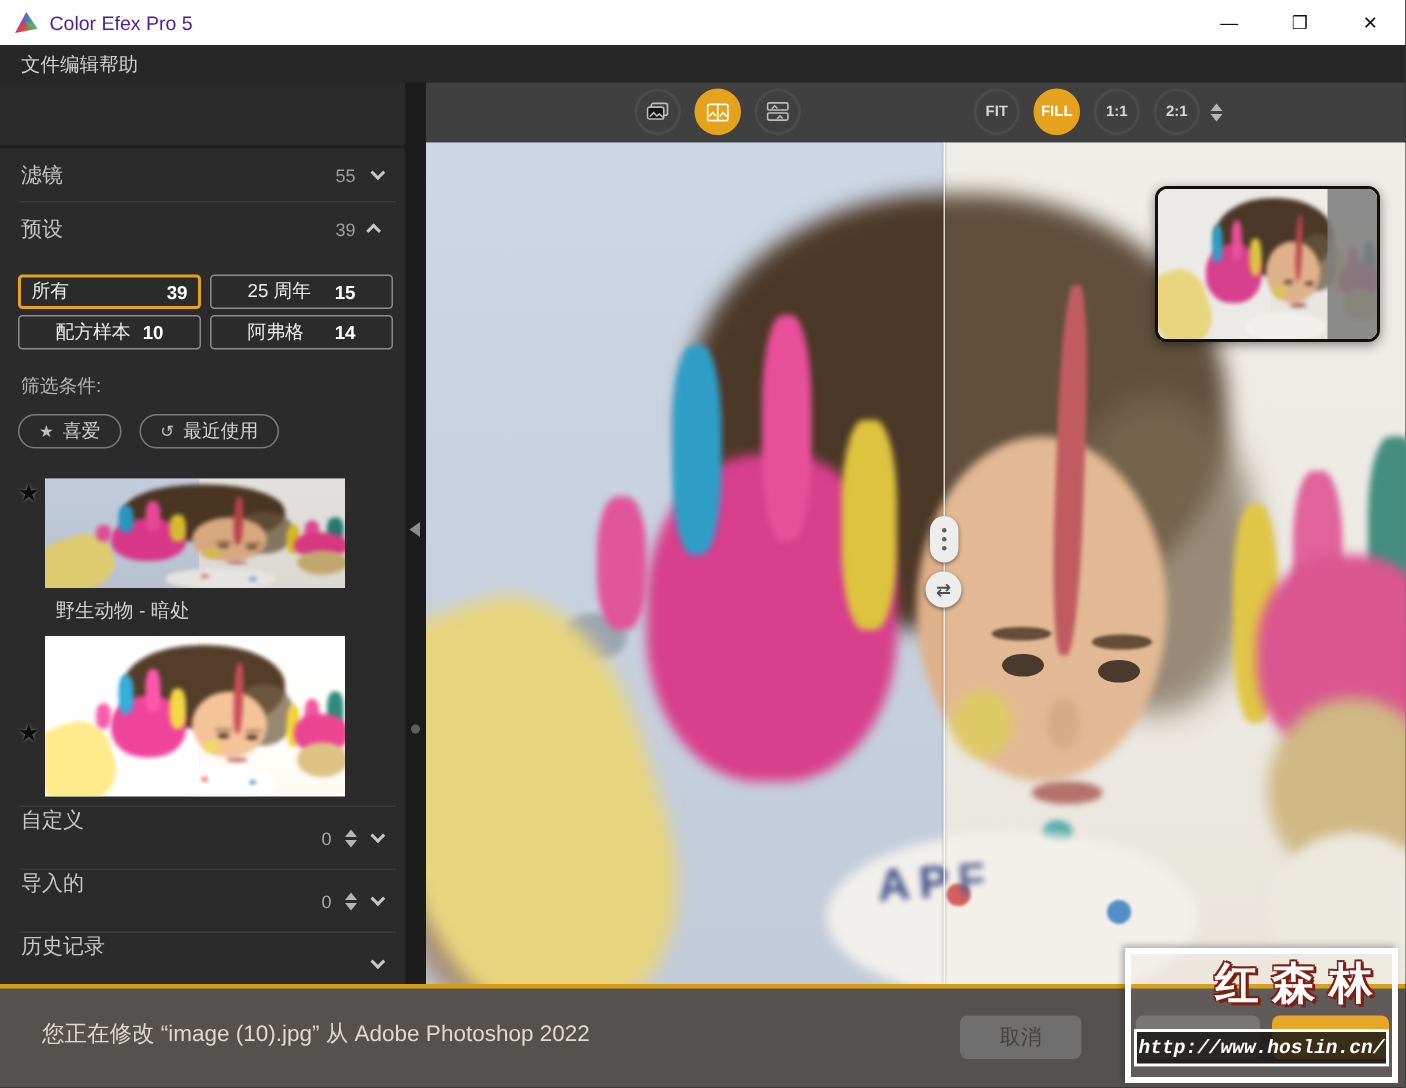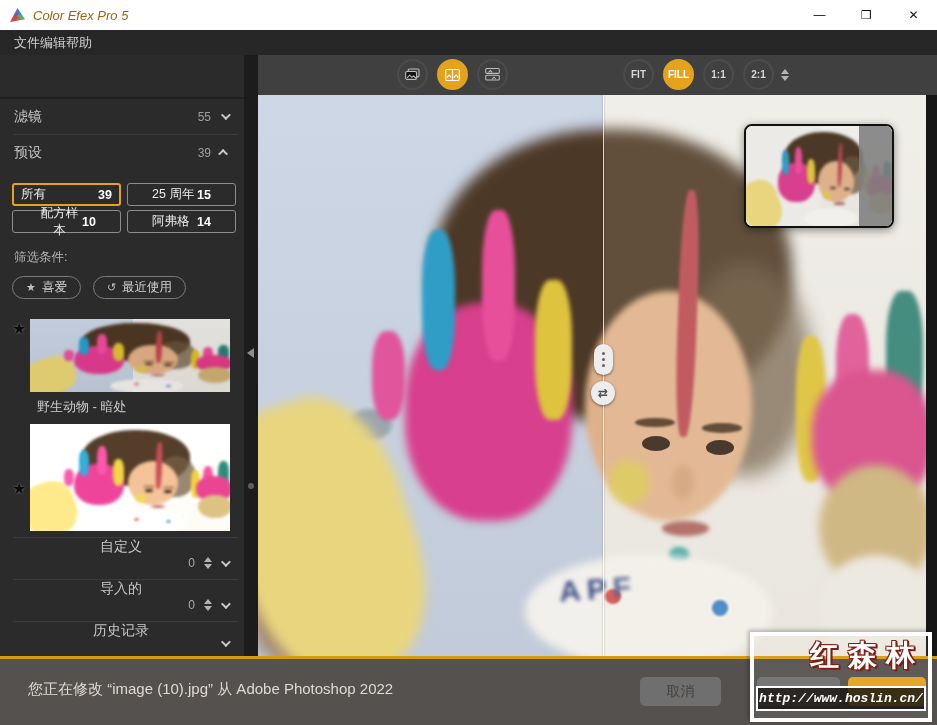--- a/index.html
+++ b/index.html
@@ -5,31 +5,31 @@
   * { box-sizing: border-box; }
   html,body { margin:0; padding:0; background:#111; }
   body { font-family:"Liberation Sans","DejaVu Sans",sans-serif; }
   .app { position:relative; width:937px; height:725px; overflow:hidden; background:#1b1b1b; }
 
   
   .titlebar { position:absolute; top:0; left:0; right:0; height:30px; background:#ffffff; display:flex; align-items:center; }
   .app-icon { width:15px; height:14px; margin-left:10px;
     clip-path:polygon(50% 0,100% 80%,0 100%);
     background:conic-gradient(from 210deg,#d94348,#8a4fa8,#3f7fd2,#58b15a,#d94348); }
-  .title-text { margin-left:8px; font-size:13px; color:#a16207;font-style:italic; }
+  .title-text { margin-left:8px; font-size:13px; color:#4c1d95; }
   .win-controls { margin-left:auto; display:flex; height:100%; }
   .win-btn { width:47px; height:100%; display:flex; align-items:center; justify-content:center; font-size:12px; color:#111; cursor:default; }
 
   
   .menubar { position:absolute; top:30px; left:0; right:0; height:25px; background:#272727; display:flex; align-items:center; padding-left:14px; }
   .menu-item { color:#cfcfcf; font-size:13px; }
 
   
   .main-row { position:absolute; top:55px; left:0; right:0; height:601px; display:flex; }
-  .sidebar { width:244px; background:#2b2b2b; position:relative; overflow:hidden; flex:none; }
+  .sidebar { width:270px; background:#2b2b2b; position:relative; overflow:hidden; flex:none; }
   .rail { width:14px; background:#1c1c1c; position:relative; flex:none; }
   .mainarea { flex:1; background:#161616; position:relative; }
 
   
   .side-head { height:44px; border-bottom:2px solid #1f1f1f; }
   .side-row { display:flex; align-items:center; padding:0 16px 0 14px; height:35px; color:#c3c3c3; font-size:14px; }
   .side-row .count { margin-left:auto; color:#9f9f9f; font-size:12px; margin-right:10px; }
   .chev-down { width:7px; height:7px; border-right:2px solid #c8c8c8; border-bottom:2px solid #c8c8c8; transform:rotate(45deg) translateY(-2px); }
   .chev-up { width:7px; height:7px; border-right:2px solid #c8c8c8; border-bottom:2px solid #c8c8c8; transform:rotate(-135deg) translateY(-2px); }
   .divider { border-top:1px solid #3b3b3b; margin:0 6px 0 13px; }
@@ -40,21 +40,21 @@
   .filter-label { padding:12px 14px 4px; color:#b5b5b5; font-size:12.5px; }
   .pills { display:flex; gap:12px; padding:6px 12px 8px; }
   .pill { height:23px; border:1px solid #7a7a7a; border-radius:12px; display:flex; align-items:center; gap:6px; padding:0 13px; color:#d2d2d2; font-size:12.5px; background:transparent; }
   .pill .p-ic { font-size:11px; color:#c0c0c0; }
   .preset { position:relative; margin-top:12px; }
   .preset .star { position:absolute; left:12px; top:0px; color:#0b0b0b; text-shadow:0 0 2px #8a8a8a; font-size:16px; }
   .preset.p2 .star { top:55px; }
   .thumbwrap { margin-left:30px; width:200px; height:73px; position:relative; overflow:hidden; background:#d7dde6; }
   .preset.p2 .thumbwrap { height:107px; }
   .plabel { margin-left:37px; padding-top:6px; color:#cfcfcf; font-size:13px; height:20px; }
-  .sec-row { display:flex; align-items:center; height:41px; padding:0 16px 0 14px; color:#c6c6c6; font-size:14px;flex-direction:column; }
+  .sec-row { display:flex; height:41px; padding:0 16px 0 14px; color:#c6c6c6; font-size:14px; }
   .sec-right { margin-left:auto; display:flex; align-items:center; gap:9px; }
   .num { color:#a9a9a9; font-size:12px; }
   .spin { display:flex; flex-direction:column; gap:2px; align-items:center; }
   .tri-up { width:0; height:0; border-left:4px solid transparent; border-right:4px solid transparent; border-bottom:5px solid #b5b5b5; }
   .tri-down { width:0; height:0; border-left:4px solid transparent; border-right:4px solid transparent; border-top:5px solid #b5b5b5; }
 
   
   .collapse-tri { position:absolute; top:293px; left:3px; width:0; height:0; border-top:5px solid transparent; border-bottom:5px solid transparent; border-right:7px solid #8d8d8d; }
   .rail-dot { position:absolute; top:428px; left:4px; width:6px; height:6px; border-radius:50%; background:#5f5f5f; }
 

